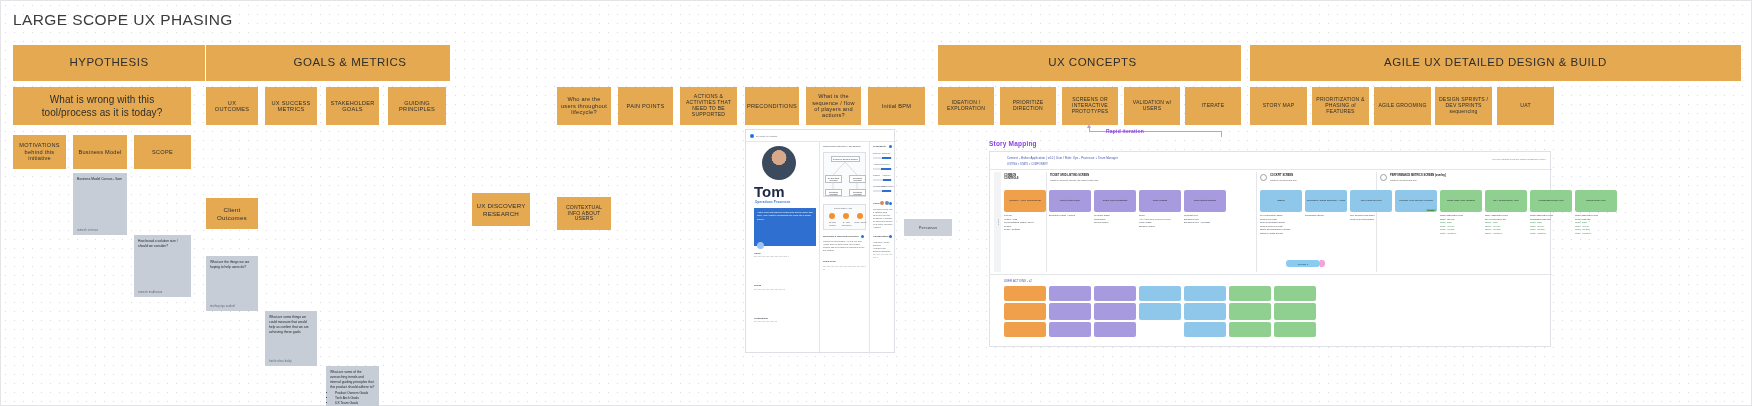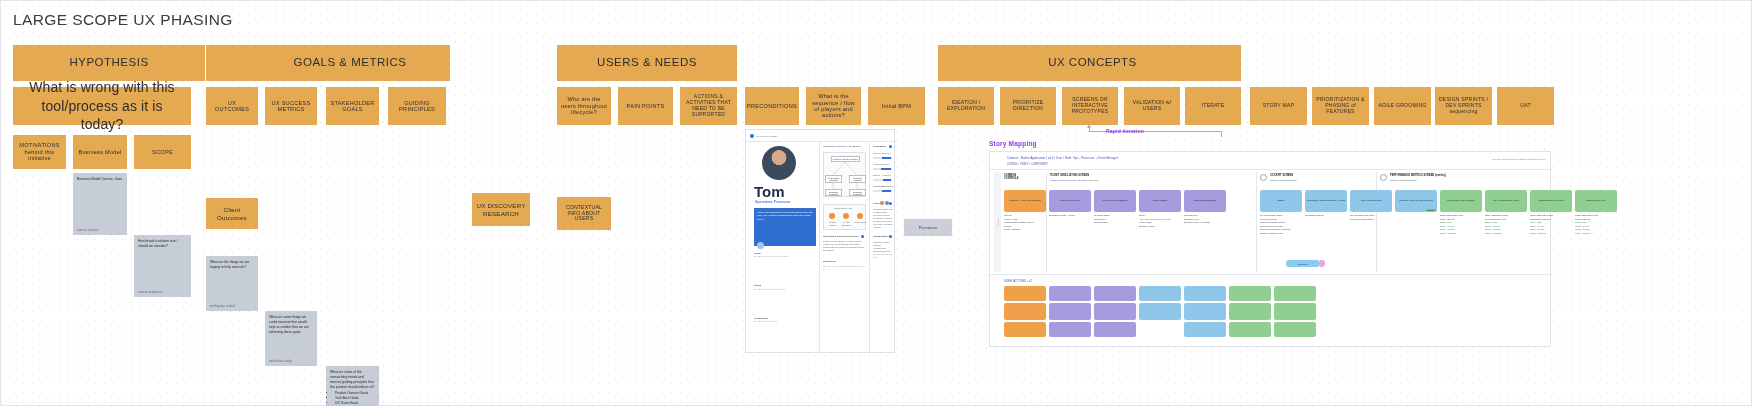--- a/index.html
+++ b/index.html
@@ -24,21 +24,21 @@
   #board-title{
     left:12px;top:10px;font-size:15.5px;letter-spacing:.4px;
     color:#3b3b3b;font-weight:400;white-space:nowrap;
   }
   .orange{
     background:#e5a951;
     display:flex;align-items:center;justify-content:center;
     text-align:center;color:#2e2e2e;line-height:1.15;
   }
   .band-head{font-size:11.5px;letter-spacing:.5px;}
-  .statement{font-size:14px;letter-spacing:.1px;padding:0 10px;line-height:1.35;}
+  .statement{font-size:10px;letter-spacing:.1px;padding:0 10px;line-height:1.35;}
   .sub{font-size:5.6px;letter-spacing:.25px;padding:2px 4px;}
   .sub-sm{font-size:5.1px;letter-spacing:.2px;padding:2px 3px;}
   .chip{font-size:6.2px;letter-spacing:.2px;padding:2px 4px;}
 
   
   .note{
     background:#c7cdd6;
     color:#23262b;
     padding:4px 4px 3px 4px;
     font-size:3.3px;line-height:1.5;
@@ -143,21 +143,20 @@
       <li>UX Team Goals</li>
     </ul>
 
   </div>
 
   <div class="abs orange chip" style="left:205px;top:197px;width:52px;height:31px;">Client Outcomes</div>
 
 
   <div class="abs orange chip" style="left:471px;top:192px;width:58px;height:33px;">UX DISCOVERY RESEARCH</div>
 
-  <div class="abs orange band-head" style="left:556px;top:44px;width:180px;height:36px;">USERS &amp; NEEDS</div>
 
   <div class="abs orange sub" style="left:556px;top:86px;width:54px;height:38px;">Who are the users throughout lifecycle?</div>
   <div class="abs orange sub" style="left:617px;top:86px;width:55px;height:38px;">PAIN POINTS</div>
   <div class="abs orange sub-sm" style="left:679px;top:86px;width:57px;height:38px;">ACTIONS &amp; ACTIVITIES THAT NEED TO BE SUPPORTED</div>
 
   <div class="abs orange sub-sm" style="left:556px;top:196px;width:54px;height:33px;">CONTEXTUAL INFO ABOUT USERS</div>
 
   <div class="abs orange sub" style="left:744px;top:86px;width:54px;height:38px;">PRECONDITIONS</div>
   <div class="abs orange sub" style="left:805px;top:86px;width:55px;height:38px;">What is the sequence / flow of players and actions?</div>
   <div class="abs orange sub" style="left:867px;top:86px;width:57px;height:38px;">Initial BPM</div>
@@ -271,20 +270,21 @@
   <div class="abs orange sub-sm" style="left:1061px;top:86px;width:56px;height:38px;">SCREENS OR INTERACTIVE PROTOTYPES</div>
   <div class="abs orange sub-sm" style="left:1123px;top:86px;width:56px;height:38px;">VALIDATION w/ USERS</div>
   <div class="abs orange sub-sm" style="left:1184px;top:86px;width:56px;height:38px;">ITERATE</div>
 
   <div class="abs loopline" style="left:1088px;top:130px;width:133px;height:0.8px;"></div>
   <div class="abs loopline" style="left:1220px;top:130px;width:0.8px;height:6px;"></div>
   <div class="abs loopline" style="left:1088px;top:126px;width:0.8px;height:4px;"></div>
   <div class="abs arrowup" style="left:1086px;top:123px;"></div>
   <div class="abs" id="rapid-label" style="left:1105px;top:127px;">Rapid iteration</div>
 
+  <div class="abs orange band-head" style="left:1249px;top:44px;width:491px;height:36px;">AGILE UX DETAILED DESIGN &amp; BUILD</div>
   <div class="abs orange sub-sm" style="left:1249px;top:86px;width:57px;height:38px;">STORY MAP</div>
   <div class="abs orange sub-sm" style="left:1311px;top:86px;width:57px;height:38px;">PRIORITIZATION &amp; PHASING of FEATURES</div>
   <div class="abs orange sub-sm" style="left:1373px;top:86px;width:57px;height:38px;">AGILE GROOMING</div>
   <div class="abs orange sub-sm" style="left:1434px;top:86px;width:57px;height:38px;">DESIGN SPRINTS / DEV SPRINTS sequencing</div>
   <div class="abs orange sub-sm" style="left:1496px;top:86px;width:57px;height:38px;">UAT</div>
 
   <div class="abs" id="story-label" style="left:988px;top:139px;">Story Mapping</div>
 
   <div class="abs" id="storymap" style="left:988px;top:150px;width:562px;height:196px;">
 

